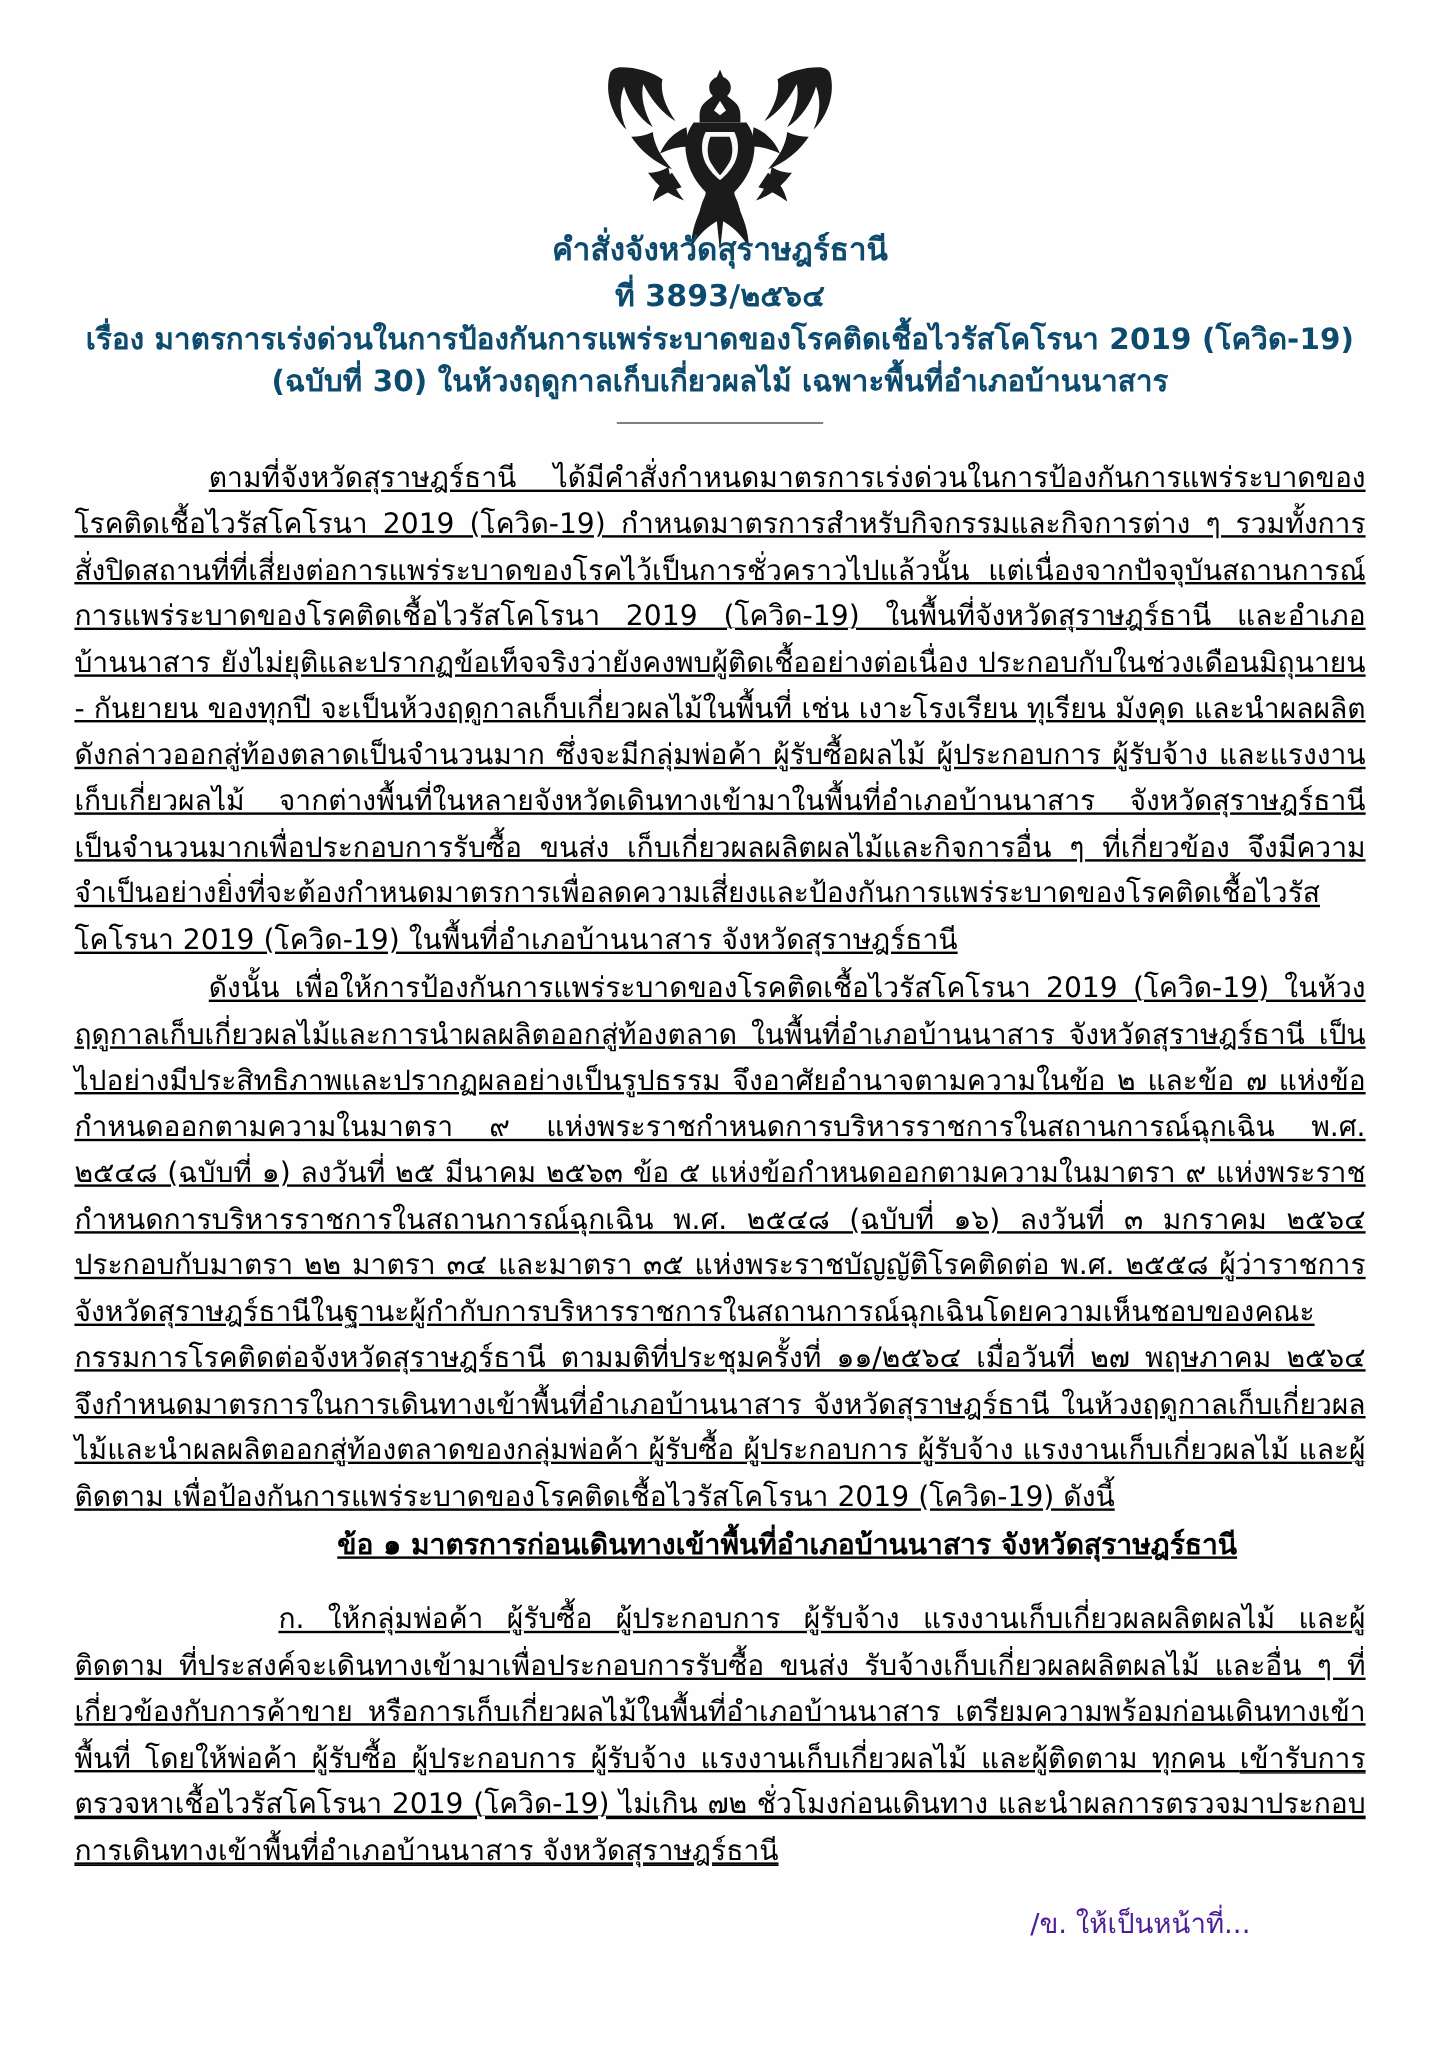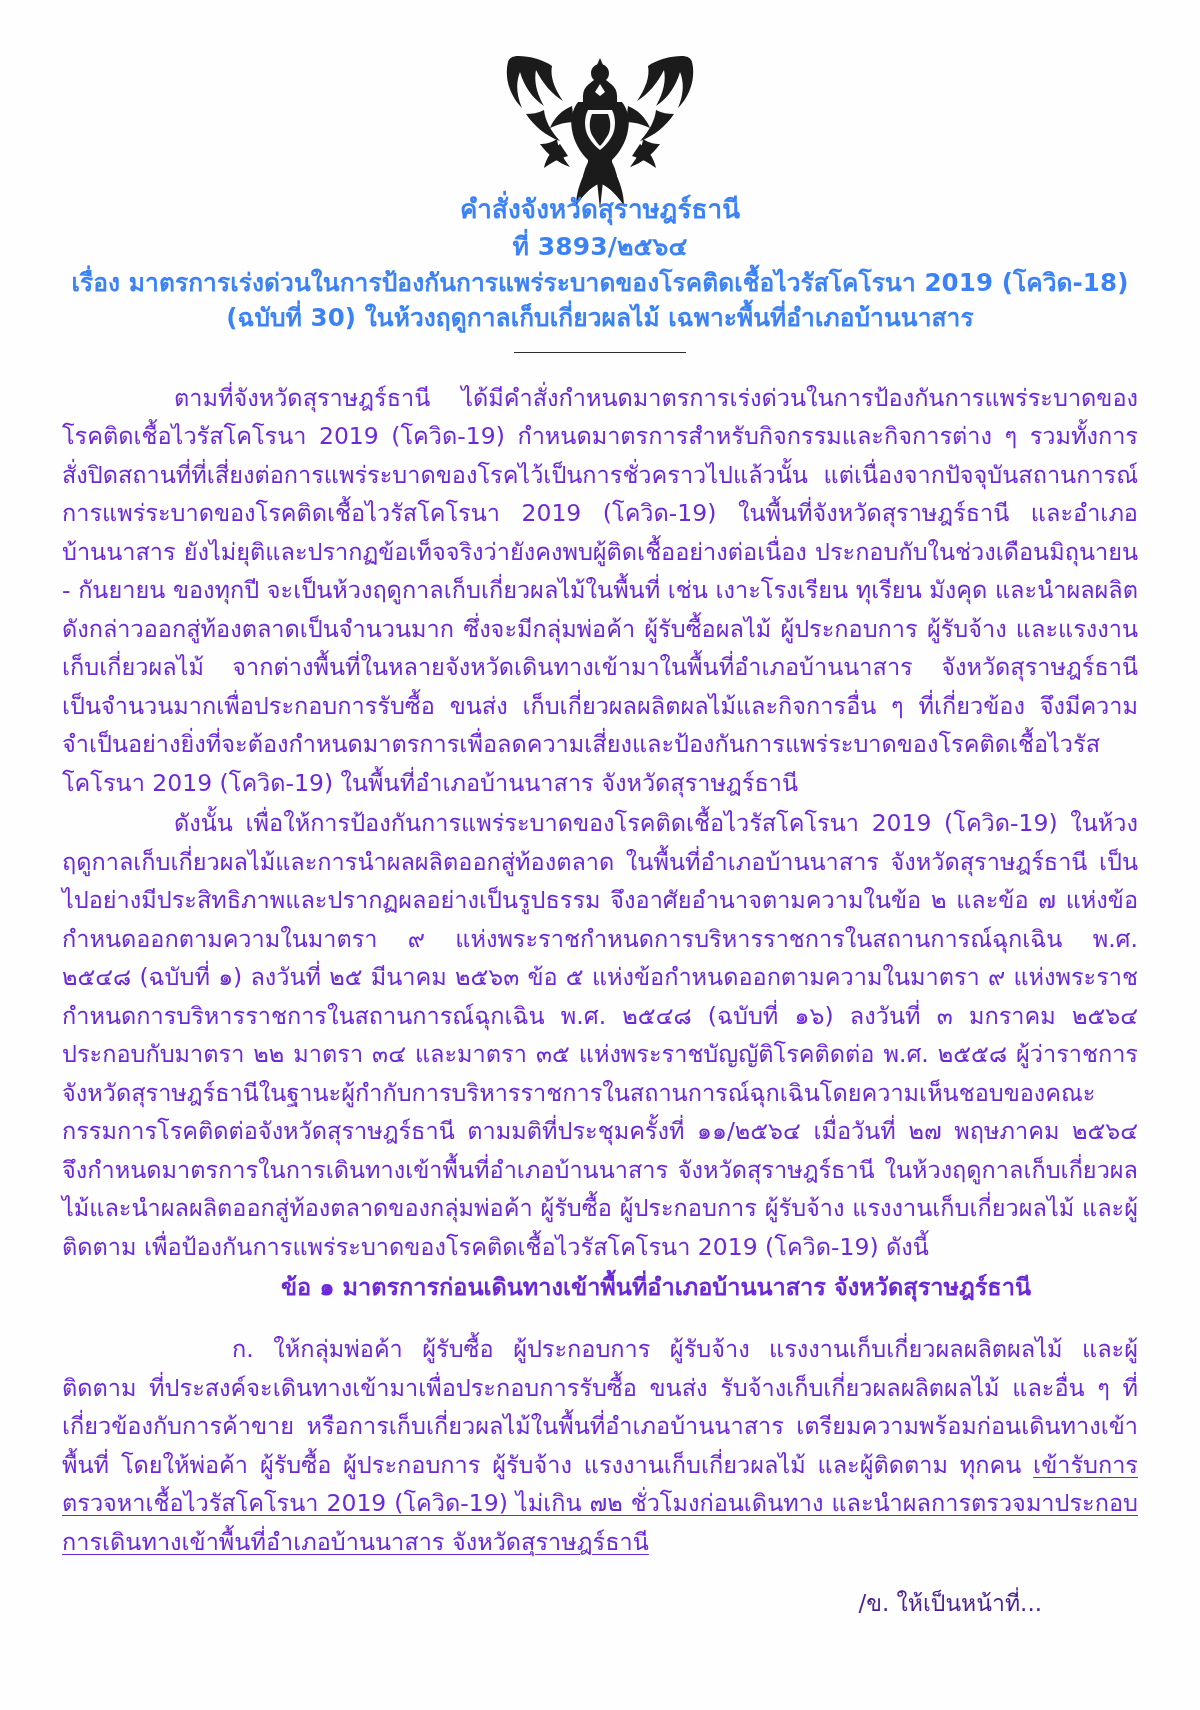--- a/index.html
+++ b/index.html
@@ -40,44 +40,45 @@
   
   .title-block {
     text-align: center;
     margin-top: 6px;
   }
   .title-line {
     font-size: 26px;
     line-height: 1.45;
     font-weight: 600;
     letter-spacing: 0.1px;
-    color: #3b82f6;
+    color: #0c4a6e;
   }
   .title-line.num {
     font-size: 25px;
   }
   .title-line.subject {
     font-size: 24.5px;
     font-weight: 600;
     padding: 0 70px;
   }
   .rule {
     width: 172px;
     height: 0;
     border-top: 1.6px solid #2b2b2b;
     margin: 16px auto 0 auto;
   }
   
   .body-block {
     margin: 26px 62px 0 62px;
     font-size: 23.5px;
     line-height: 38.5px;
-    color: #6d28d9;
+    color: #000000;
     text-align: justify;
     text-justify: inter-word;
+    text-decoration: underline;
   }
   .para {
     margin: 0 0 0 0;
     text-indent: 112px;
     text-align: justify;
   }
   .para + .para {
     margin-top: 2px;
   }
   .heading-item {
@@ -143,21 +144,21 @@
 
         <path d="M60 100 C52 106 46 114 44 124 C52 118 60 114 68 112 Z"></path>
         <path d="M140 100 C148 106 154 114 156 124 C148 118 140 114 132 112 Z"></path>
       </g>
     </svg>
   </div>
 
   <div class="title-block">
     <div class="title-line">คำสั่งจังหวัดสุราษฎร์ธานี</div>
     <div class="title-line num">ที่ 3893/๒๕๖๔</div>
-    <div class="title-line subject">เรื่อง มาตรการเร่งด่วนในการป้องกันการแพร่ระบาดของโรคติดเชื้อไวรัสโคโรนา 2019 (โควิด-18)</div>
+    <div class="title-line subject">เรื่อง มาตรการเร่งด่วนในการป้องกันการแพร่ระบาดของโรคติดเชื้อไวรัสโคโรนา 2019 (โควิด-19)</div>
     <div class="title-line subject">(ฉบับที่ 30) ในห้วงฤดูกาลเก็บเกี่ยวผลไม้ เฉพาะพื้นที่อำเภอบ้านนาสาร</div>
     <div class="rule"></div>
   </div>
 
   <div class="body-block">
     <p class="para">ตามที่จังหวัดสุราษฎร์ธานี ได้มีคำสั่งกำหนดมาตรการเร่งด่วนในการป้องกันการแพร่ระบาดของโรคติดเชื้อไวรัสโคโรนา 2019 (โควิด-19) กำหนดมาตรการสำหรับกิจกรรมและกิจการต่าง ๆ รวมทั้งการสั่งปิดสถานที่ที่เสี่ยงต่อการแพร่ระบาดของโรคไว้เป็นการชั่วคราวไปแล้วนั้น แต่เนื่องจากปัจจุบันสถานการณ์การแพร่ระบาดของโรคติดเชื้อไวรัสโคโรนา 2019 (โควิด-19) ในพื้นที่จังหวัดสุราษฎร์ธานี และอำเภอบ้านนาสาร ยังไม่ยุติและปรากฏข้อเท็จจริงว่ายังคงพบผู้ติดเชื้ออย่างต่อเนื่อง ประกอบกับในช่วงเดือนมิถุนายน - กันยายน ของทุกปี จะเป็นห้วงฤดูกาลเก็บเกี่ยวผลไม้ในพื้นที่ เช่น เงาะโรงเรียน ทุเรียน มังคุด และนำผลผลิตดังกล่าวออกสู่ท้องตลาดเป็นจำนวนมาก ซึ่งจะมีกลุ่มพ่อค้า ผู้รับซื้อผลไม้ ผู้ประกอบการ ผู้รับจ้าง และแรงงานเก็บเกี่ยวผลไม้ จากต่างพื้นที่ในหลายจังหวัดเดินทางเข้ามาในพื้นที่อำเภอบ้านนาสาร จังหวัดสุราษฎร์ธานี เป็นจำนวนมากเพื่อประกอบการรับซื้อ ขนส่ง เก็บเกี่ยวผลผลิตผลไม้และกิจการอื่น ๆ ที่เกี่ยวข้อง จึงมีความจำเป็นอย่างยิ่งที่จะต้องกำหนดมาตรการเพื่อลดความเสี่ยงและป้องกันการแพร่ระบาดของโรคติดเชื้อไวรัสโคโรนา 2019 (โควิด-19) ในพื้นที่อำเภอบ้านนาสาร จังหวัดสุราษฎร์ธานี</p>
     <p class="para">ดังนั้น เพื่อให้การป้องกันการแพร่ระบาดของโรคติดเชื้อไวรัสโคโรนา 2019 (โควิด-19) ในห้วงฤดูกาลเก็บเกี่ยวผลไม้และการนำผลผลิตออกสู่ท้องตลาด ในพื้นที่อำเภอบ้านนาสาร จังหวัดสุราษฎร์ธานี เป็นไปอย่างมีประสิทธิภาพและปรากฏผลอย่างเป็นรูปธรรม จึงอาศัยอำนาจตามความในข้อ ๒ และข้อ ๗ แห่งข้อกำหนดออกตามความในมาตรา ๙ แห่งพระราชกำหนดการบริหารราชการในสถานการณ์ฉุกเฉิน พ.ศ. ๒๕๔๘ (ฉบับที่ ๑) ลงวันที่ ๒๕ มีนาคม ๒๕๖๓ ข้อ ๕ แห่งข้อกำหนดออกตามความในมาตรา ๙ แห่งพระราชกำหนดการบริหารราชการในสถานการณ์ฉุกเฉิน พ.ศ. ๒๕๔๘ (ฉบับที่ ๑๖) ลงวันที่ ๓ มกราคม ๒๕๖๔ ประกอบกับมาตรา ๒๒ มาตรา ๓๔ และมาตรา ๓๕ แห่งพระราชบัญญัติโรคติดต่อ พ.ศ. ๒๕๕๘ ผู้ว่าราชการจังหวัดสุราษฎร์ธานีในฐานะผู้กำกับการบริหารราชการในสถานการณ์ฉุกเฉินโดยความเห็นชอบของคณะกรรมการโรคติดต่อจังหวัดสุราษฎร์ธานี ตามมติที่ประชุมครั้งที่ ๑๑/๒๕๖๔ เมื่อวันที่ ๒๗ พฤษภาคม ๒๕๖๔ จึงกำหนดมาตรการในการเดินทางเข้าพื้นที่อำเภอบ้านนาสาร จังหวัดสุราษฎร์ธานี ในห้วงฤดูกาลเก็บเกี่ยวผลไม้และนำผลผลิตออกสู่ท้องตลาดของกลุ่มพ่อค้า ผู้รับซื้อ ผู้ประกอบการ ผู้รับจ้าง แรงงานเก็บเกี่ยวผลไม้ และผู้ติดตาม เพื่อป้องกันการแพร่ระบาดของโรคติดเชื้อไวรัสโคโรนา 2019 (โควิด-19) ดังนี้</p>
     <p class="heading-item">ข้อ ๑ มาตรการก่อนเดินทางเข้าพื้นที่อำเภอบ้านนาสาร จังหวัดสุราษฎร์ธานี</p>
     <p class="sub-item"><span>ก. ให้กลุ่มพ่อค้า ผู้รับซื้อ ผู้ประกอบการ ผู้รับจ้าง แรงงานเก็บเกี่ยวผลผลิตผลไม้ และผู้ติดตาม ที่ประสงค์จะเดินทางเข้ามาเพื่อประกอบการรับซื้อ ขนส่ง รับจ้างเก็บเกี่ยวผลผลิตผลไม้ และอื่น ๆ ที่เกี่ยวข้องกับการค้าขาย หรือการเก็บเกี่ยวผลไม้ในพื้นที่อำเภอบ้านนาสาร เตรียมความพร้อมก่อนเดินทางเข้าพื้นที่ โดยให้พ่อค้า ผู้รับซื้อ ผู้ประกอบการ ผู้รับจ้าง แรงงานเก็บเกี่ยวผลไม้ และผู้ติดตาม ทุกคน </span><span class="u">เข้ารับการตรวจหาเชื้อไวรัสโคโรนา 2019 (โควิด-19) ไม่เกิน ๗๒ ชั่วโมงก่อนเดินทาง และนำผลการตรวจมาประกอบการเดินทางเข้าพื้นที่อำเภอบ้านนาสาร จังหวัดสุราษฎร์ธานี</span></p>
   </div>

